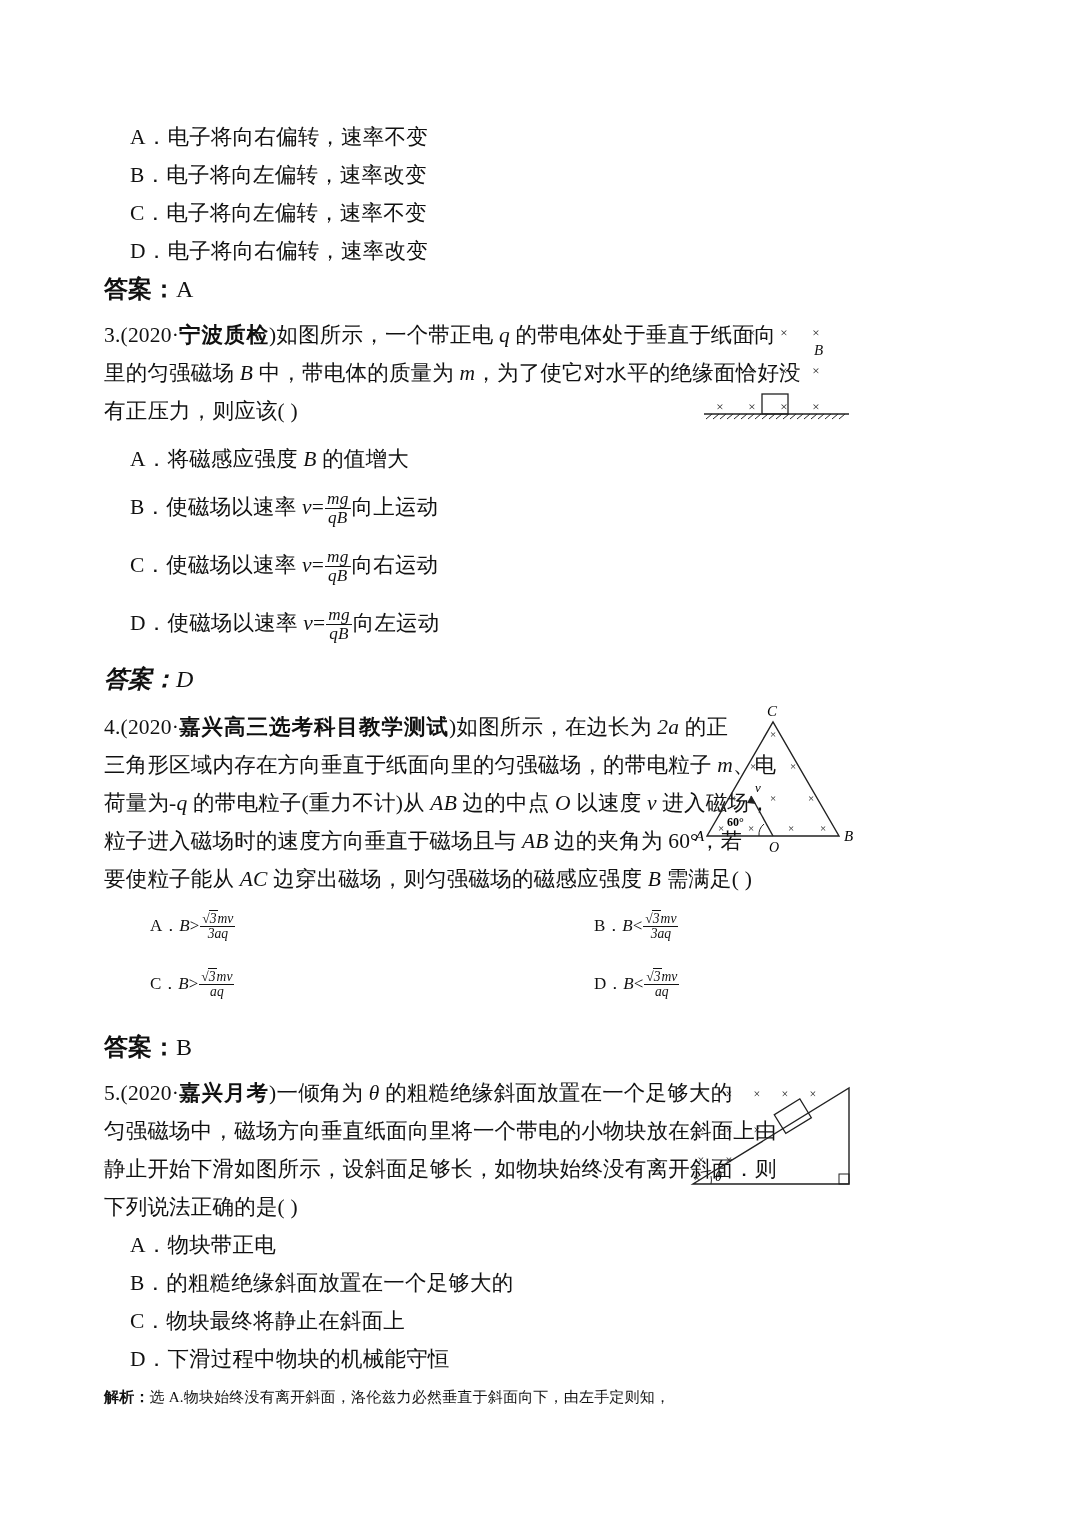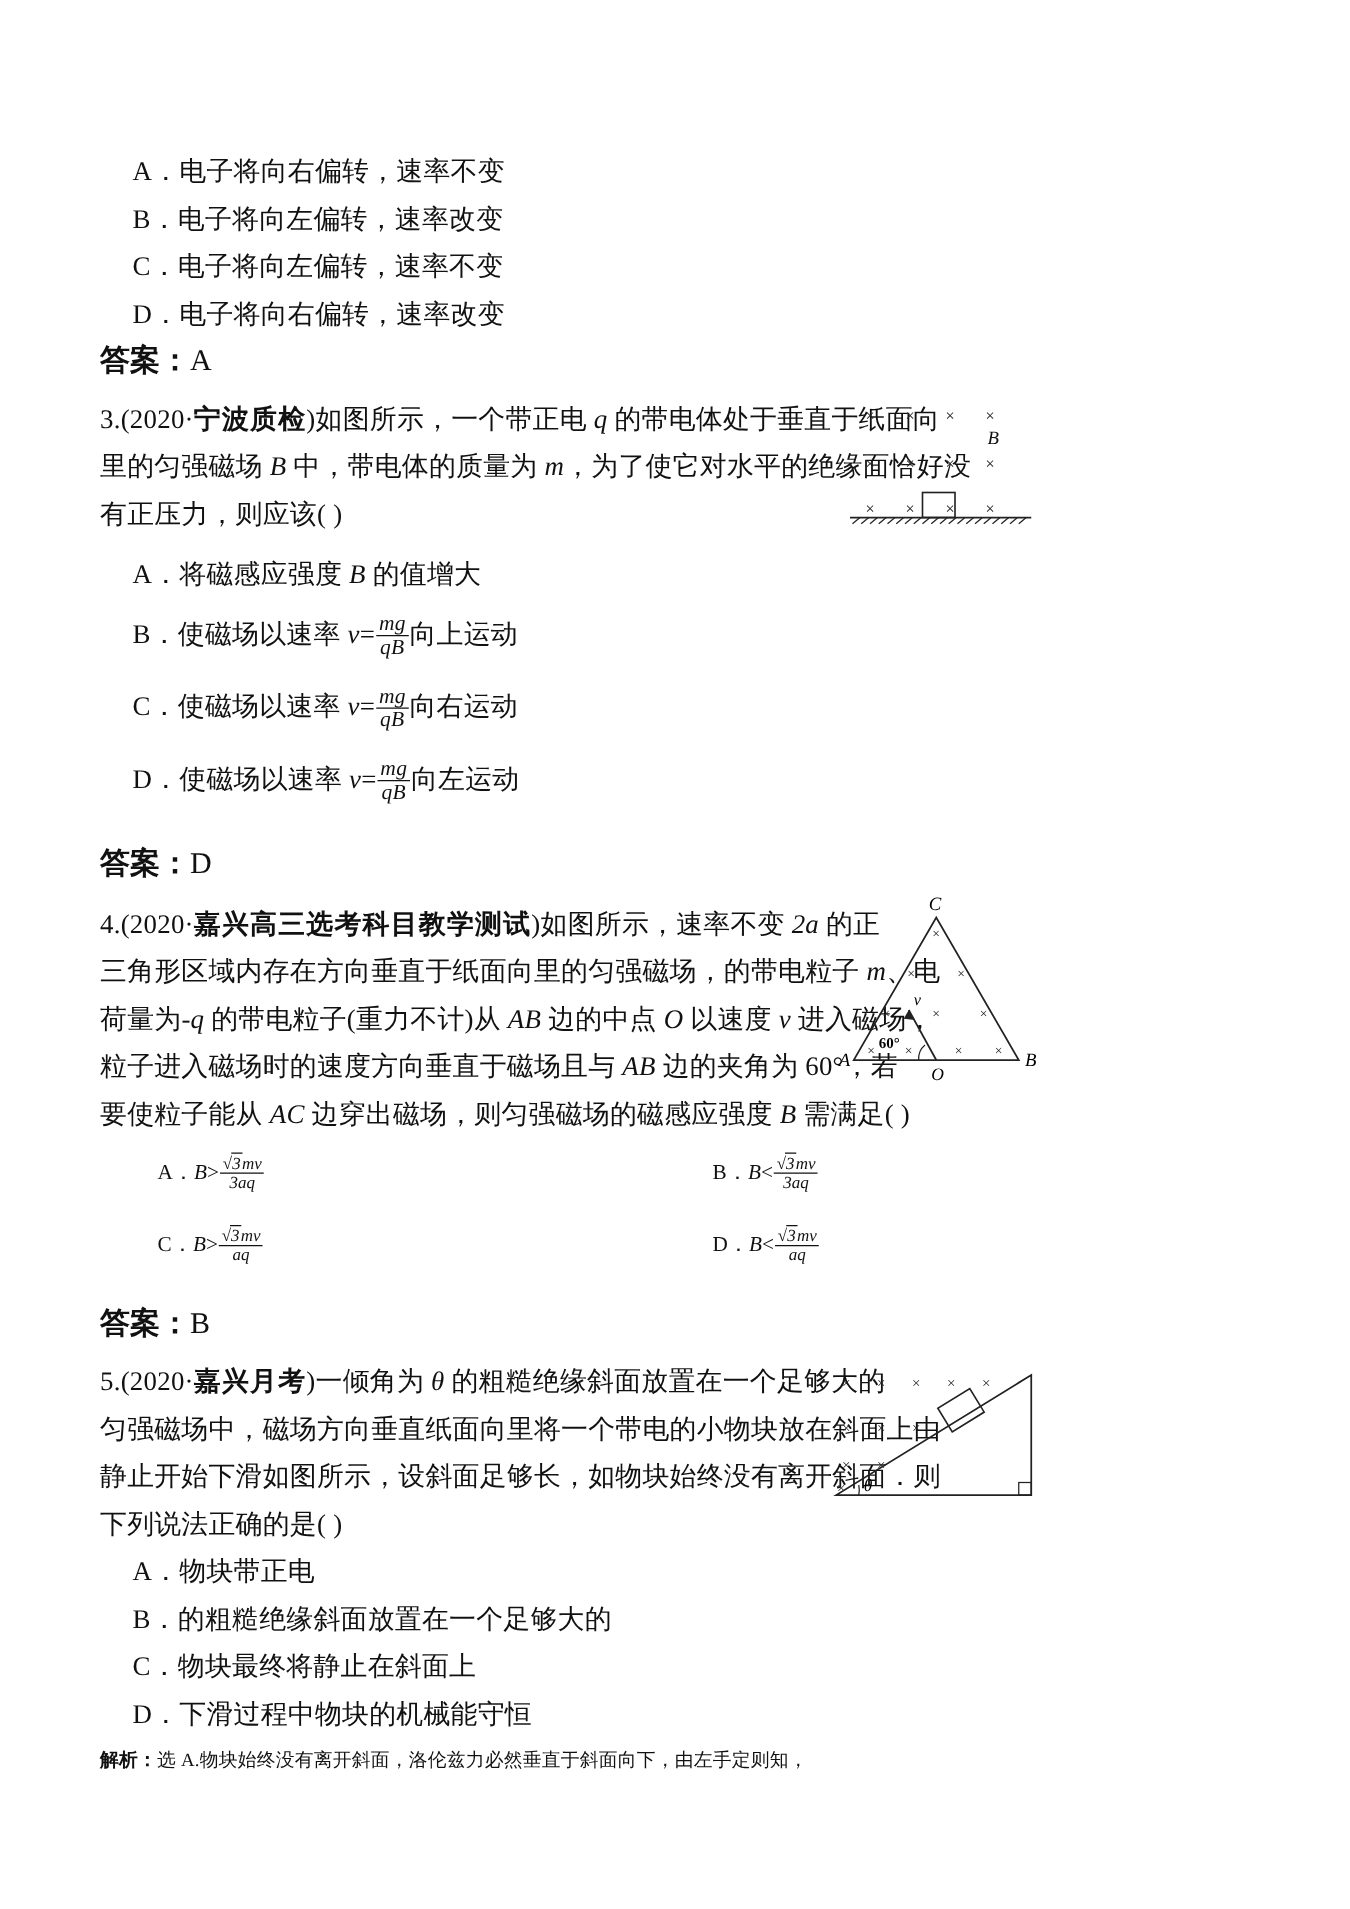--- a/index.html
+++ b/index.html
@@ -8,21 +8,21 @@
     width:1080px;height:1527px;
     background:#ffffff;
     font-family:"Liberation Serif","DejaVu Serif",serif;
     color:#111;
     -webkit-font-smoothing:none;
   }
   .page{
     position:relative;
     width:1080px;height:1081px;
     box-sizing:border-box;
-    padding:118px 130px 40px 80px;
+    padding:118px 130px 40px 104px;
   }
   .block{ position:relative; }
   .line{
     font-size:21.5px;
     line-height:38px;
     letter-spacing:.2px;
     white-space:nowrap;
   }
   .opt{ padding-left:26px; }
   .opt-label{ font-family:"Liberation Serif",serif; }
@@ -156,21 +156,21 @@
     </div>
 
     <div class="line opt" style="line-height:58px;">
       <span class="opt-label">C．</span><span>使磁场以速率 </span><span class="ital">v</span><span>=</span><span class="frac"><span class="num">mg</span><span class="den">qB</span></span><span>向右运动</span>
     </div>
 
     <div class="line opt" style="line-height:58px;">
       <span class="opt-label">D．</span><span>使磁场以速率 </span><span class="ital">v</span><span>=</span><span class="frac"><span class="num">mg</span><span class="den">qB</span></span><span>向左运动</span>
     </div>
 
-    <div class="ans" style="margin-top:20px;">
+    <div class="ans" style="margin-top:8px;font-style:italic;">
       <b>答案：</b><span>D</span>
     </div>
   </div>
 
   <div class="block" style="margin-top:10px;">
 
     <div class="fig f4" style="left:585px; top:-4px;">
       <svg width="175" height="150" viewBox="0 0 175 150">
 
         <polygon points="18,132 150,132 84,18" fill="none" stroke="#222" stroke-width="1.4"></polygon>
@@ -196,21 +196,21 @@
         <line x1="84" y1="132" x2="62" y2="92" stroke="#222" stroke-width="1.4"></line>
         <polygon points="62,92 67,100 58,99" fill="#222"></polygon>
         <text x="66" y="88" font-size="13" font-style="italic">v</text>
 
         <path d="M 70 132 A 14 14 0 0 1 75 120" fill="none" stroke="#222" stroke-width="1"></path>
         <text x="38" y="122" font-size="12" font-weight="bold">60°</text>
       </svg>
     </div>
 
     <div class="line">
-      <span>4.</span><span>(2020·</span><span class="src">嘉兴高三选考科目教学测试</span><span>)</span><span>如图所示，速率不变 </span><span class="ital">2a</span><span> 的正</span>
+      <span>4.</span><span>(2020·</span><span class="src">嘉兴高三选考科目教学测试</span><span>)</span><span>如图所示，在边长为 </span><span class="ital">2a</span><span> 的正</span>
     </div>
     <div class="line">
       <span>三角形区域内存在方向垂直于纸面向里的匀强磁场，的带电粒子 </span><span class="ital">m</span><span>、电</span>
     </div>
     <div class="line">
       <span>荷量为</span><span class="ital">-q</span><span> 的带电粒子(重力不计)从 </span><span class="ital">AB</span><span> 边的中点 </span><span class="ital">O</span><span> 以速度 </span><span class="ital">v</span><span> 进入磁场，</span>
     </div>
     <div class="line">
       <span>粒子进入磁场时的速度方向垂直于磁场且与 </span><span class="ital">AB</span><span> 边的夹角为 60°，若</span>
     </div>

